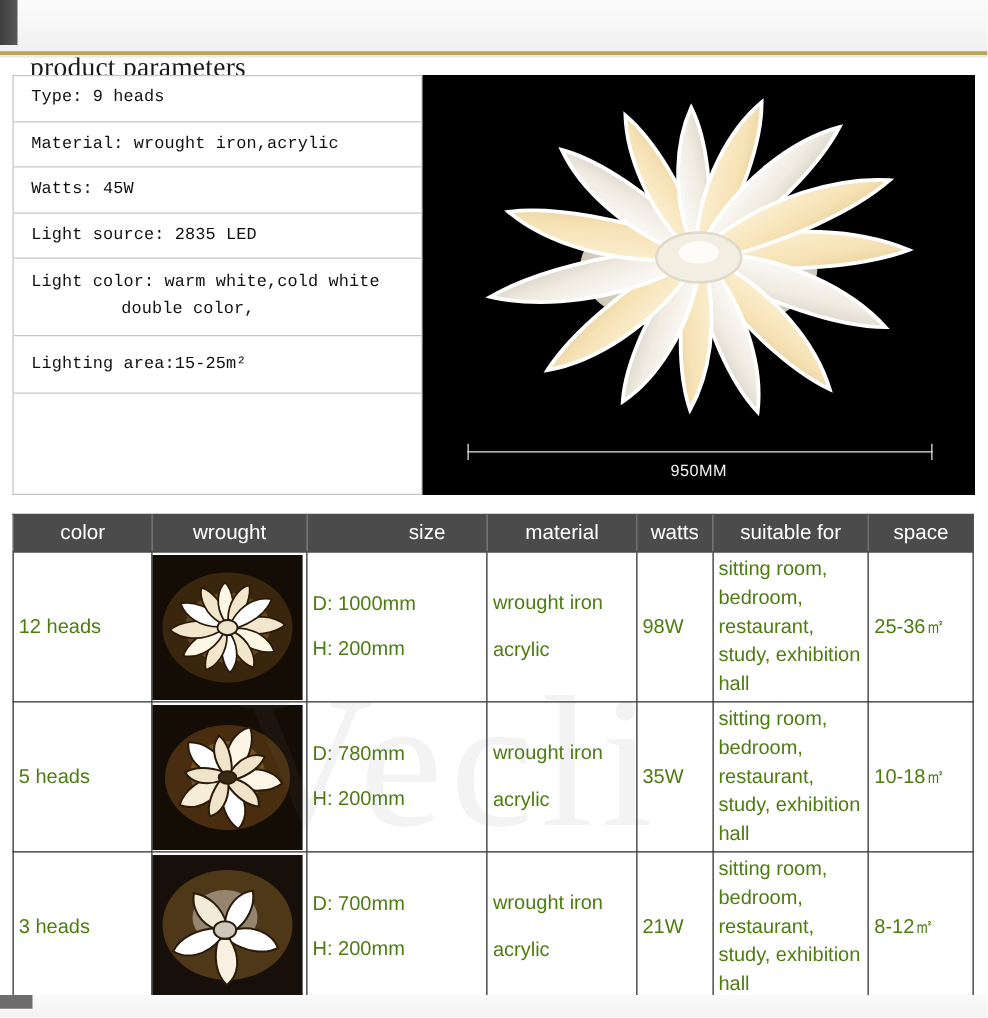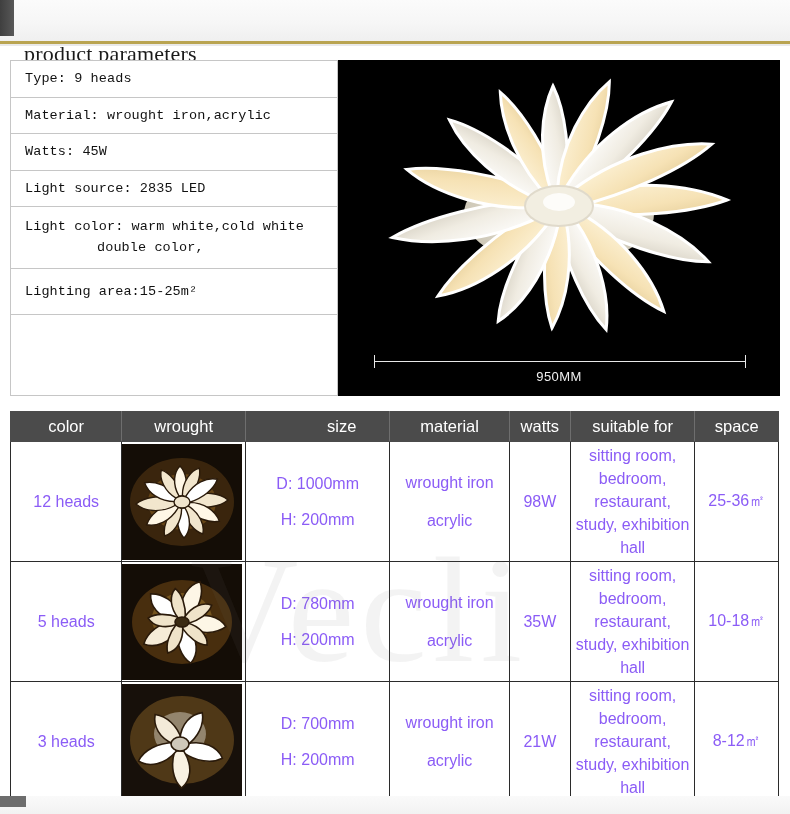--- a/index.html
+++ b/index.html
@@ -83,22 +83,22 @@
     background: #fff;
   }
   .cmp th {
     background: #4b4b4b; color: #ffffff; font-weight: normal;
     font-size: 16.5px; height: 30px; border: 1px solid #4b4b4b;
     border-right: 1px solid #6e6e6e;
     text-align: center; vertical-align: middle;
   }
   .cmp th:last-child { border-right: 1px solid #4b4b4b; }
   .cmp td {
-    border: 1px solid #2b2b2b; text-align: center; vertical-align: middle;
-    font-size: 16px; color: #8b5cf6; height: 116px; padding: 2px 4px;
+    border: 1px solid #2b2b2b; text-align: left; vertical-align: middle;
+    font-size: 16px; color: #4d7c0f; height: 116px; padding: 2px 4px;
   }
   .c-heads { width: 108px; }
   .c-pic   { width: 120px; padding: 0 !important; }
   .c-size  { width: 140px; padding-left: 48px; }
   .c-mat   { width: 116px; }
   .c-watt  { width: 59px; }
   .c-suit  { width: 121px; }
   .c-space { width: 81px; }
 
   .pic-box { width: 120px; height: 116px; background:#000; position:relative; overflow:hidden; }

